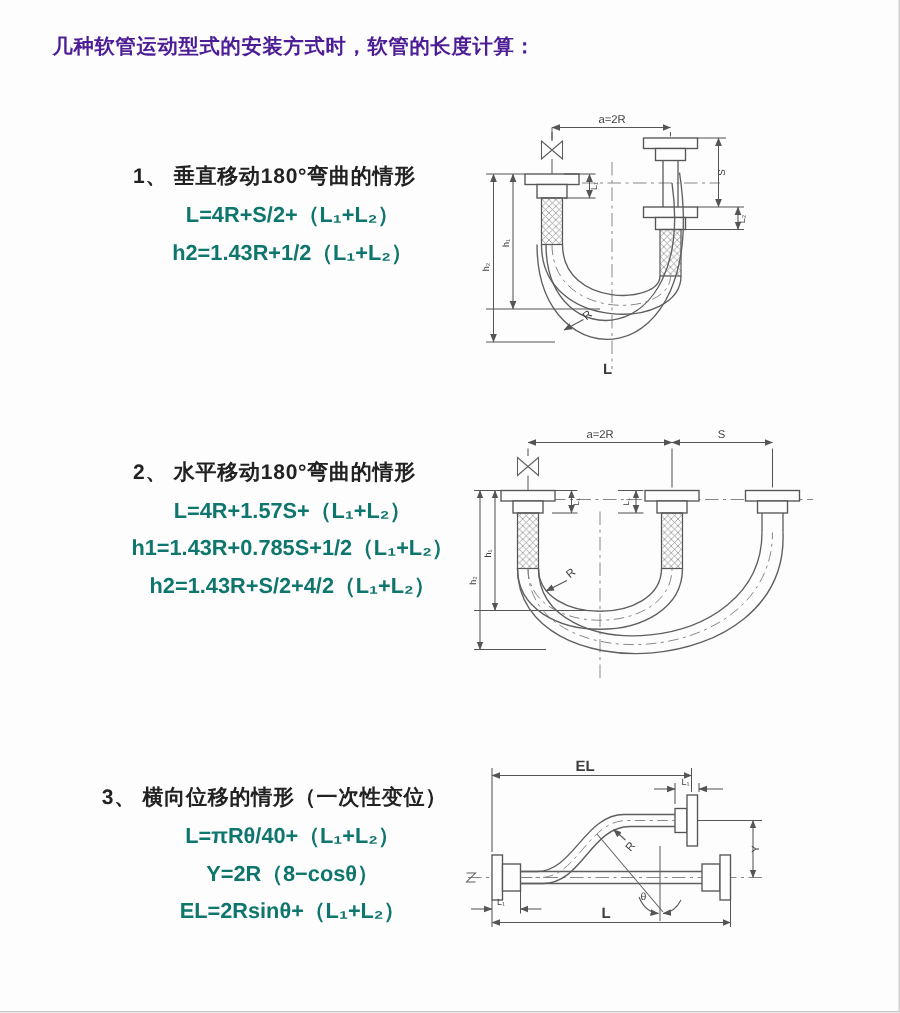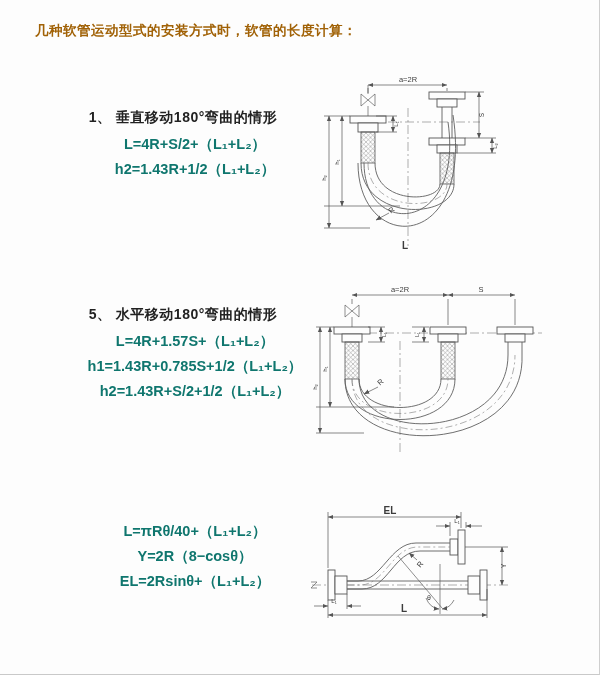--- a/index.html
+++ b/index.html
@@ -10,21 +10,21 @@
   }
   .page{
     position:relative;width:600px;height:675px;overflow:hidden;
     background:#fdfdfd;
     border-right:1px solid #cfcfcf;
     border-bottom:1px solid #c9c9c9;
     box-sizing:border-box;
   }
   .doc-title{
     position:absolute;left:35px;top:22px;
-    font-size:13.5px;font-weight:bold;color:#a16207;letter-spacing:0.5px;
+    font-size:13.5px;font-weight:bold;color:#4c1d95;letter-spacing:0.5px;
   }
   .calc-section{position:absolute;left:48px;width:270px;color:#222;text-align:center;}
   .calc-heading{font-size:14px;font-weight:bold;line-height:18px;margin-bottom:9px;letter-spacing:0.5px;}
   .formula{font-size:14.5px;font-weight:bold;line-height:18px;margin:0 0 7px 24px;white-space:nowrap;color:#0f766e;}
   #sec1{top:108px;}
   #sec2{top:305px;}
   #sec3{top:522px;}
   svg{position:absolute;overflow:visible;}
   svg text{font-family:"Liberation Sans","DejaVu Sans",sans-serif;fill:#3c3c3c;}
   .draw{stroke:#5f5f5f;stroke-width:0.9;fill:none;}
@@ -53,27 +53,28 @@
     </defs>
   </svg>
 
   <div class="calc-section" id="sec1">
     <div class="calc-heading">1、 垂直移动180°弯曲的情形</div>
     <div class="formula">L=4R+S/2+（L₁+L₂）</div>
     <div class="formula">h2=1.43R+1/2（L₁+L₂）</div>
   </div>
 
   <div class="calc-section" id="sec2">
-    <div class="calc-heading">5、 水平移动180°弯曲的情形</div>
+    <div class="calc-heading">2、 水平移动180°弯曲的情形</div>
     <div class="formula">L=4R+1.57S+（L₁+L₂）</div>
     <div class="formula">h1=1.43R+0.785S+1/2（L₁+L₂）</div>
-    <div class="formula">h2=1.43R+S/2+1/2（L₁+L₂）</div>
+    <div class="formula">h2=1.43R+S/2+4/2（L₁+L₂）</div>
   </div>
 
   <div class="calc-section" id="sec3">
+    <div class="calc-heading">3、 横向位移的情形（一次性变位）</div>
     <div class="formula">L=πRθ/40+（L₁+L₂）</div>
     <div class="formula">Y=2R（8−cosθ）</div>
     <div class="formula">EL=2Rsinθ+（L₁+L₂）</div>
   </div>
 
   <svg style="left:312px;top:70px" width="286" height="192" viewBox="0 0 286 192">
 
     <line class="cline" x1="96" y1="38" x2="96" y2="176"></line>
     <line class="cline" x1="42" y1="52" x2="168" y2="52"></line>
 

